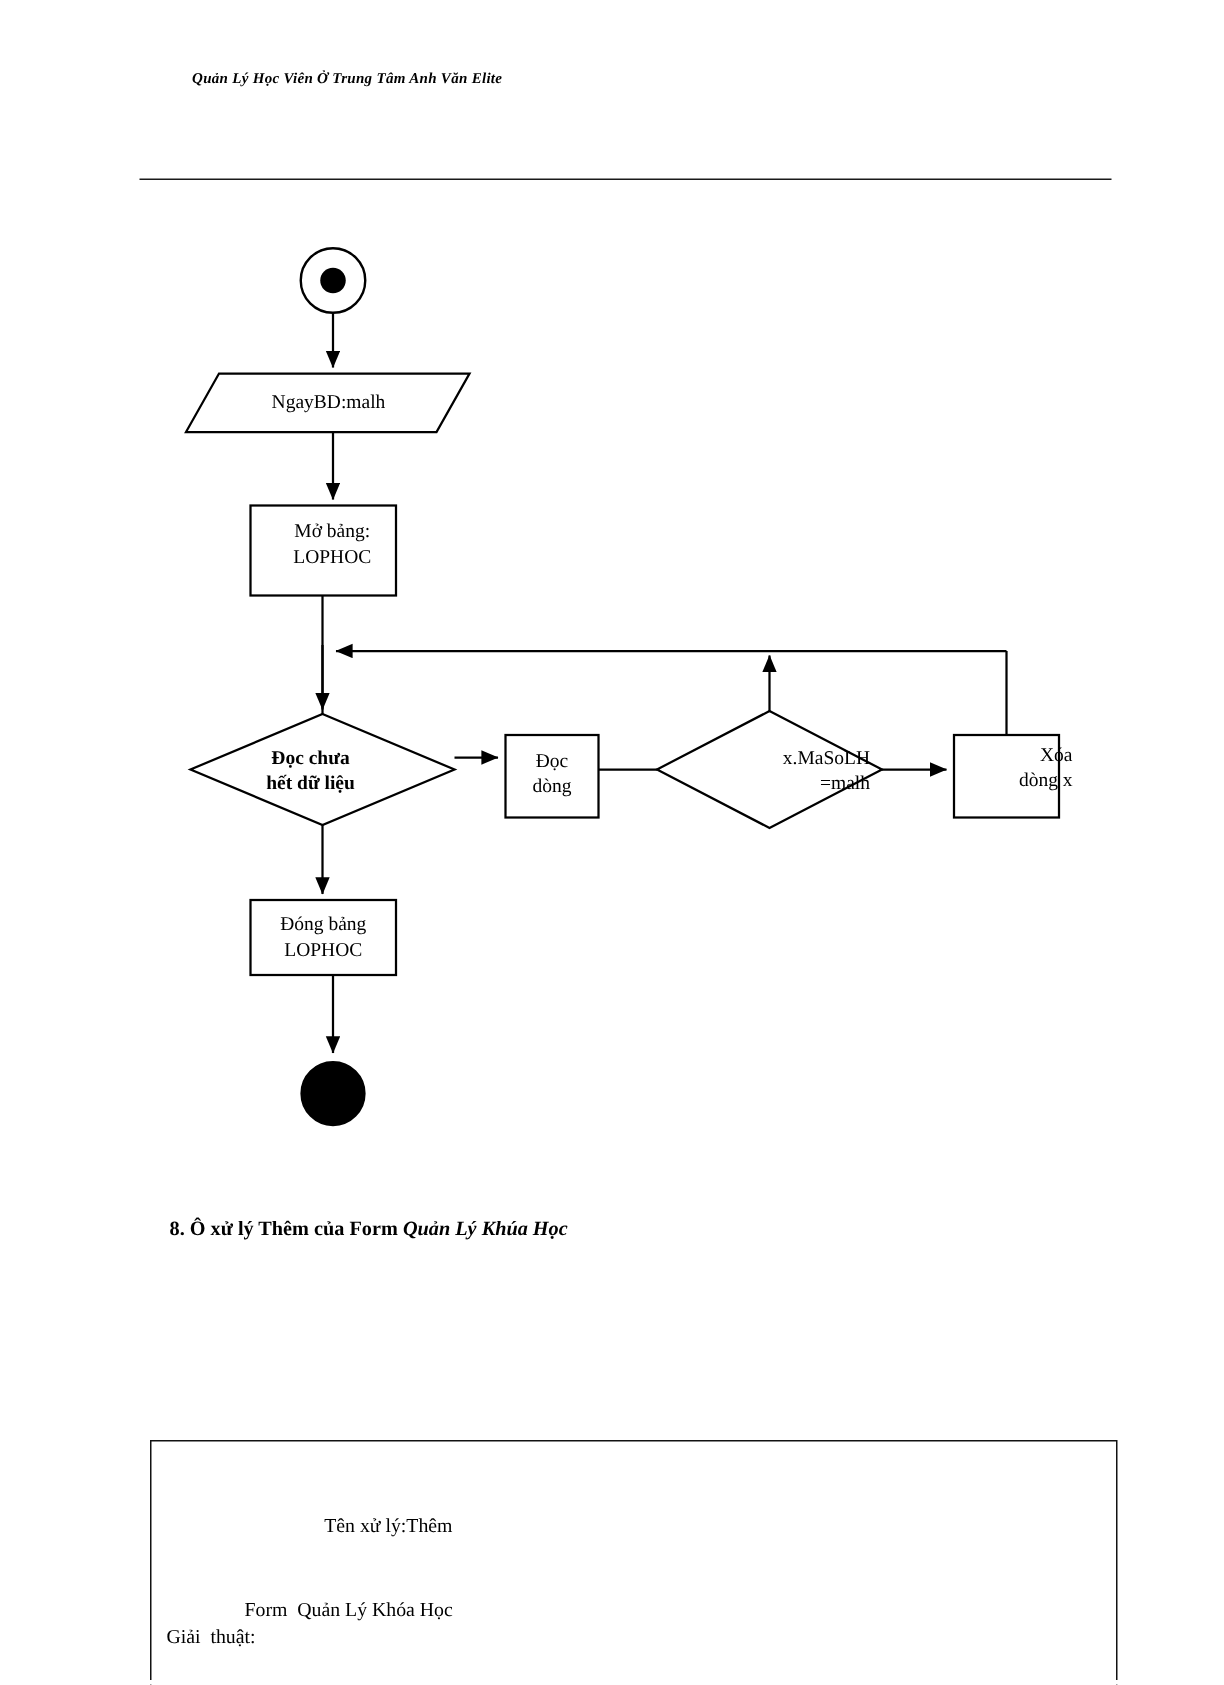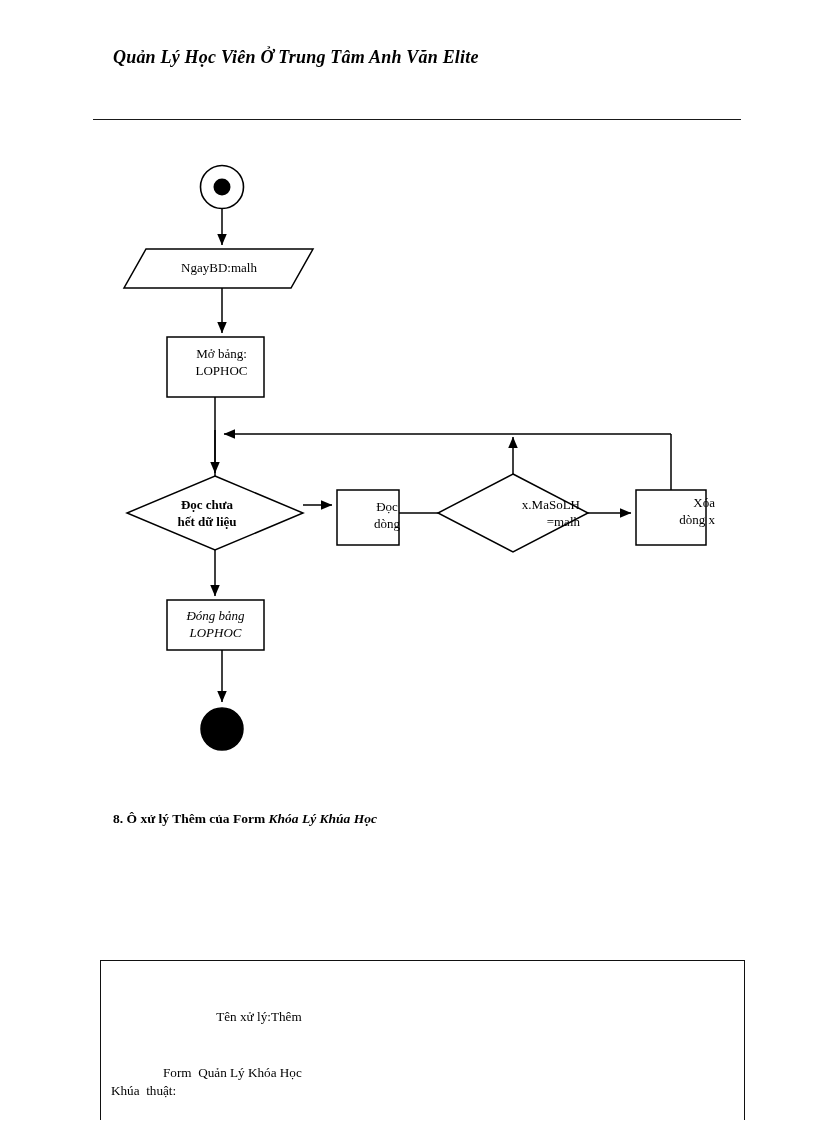--- a/index.html
+++ b/index.html
@@ -16,23 +16,23 @@
     color: #000000;
   }
   .page {
     position: absolute;
     inset: 0;
   }
 
   
   .doc-header {
     position: absolute;
-    left: 113px;
+    left: 128px;
     top: 47px;
-    font-size: 18px;
+    font-size: 10px;
     font-weight: bold;
     font-style: italic;
     letter-spacing: 0.2px;
     white-space: nowrap;
   }
   .header-rule {
     position: absolute;
     left: 93px;
     top: 119px;
     width: 648px;
@@ -181,42 +181,42 @@
     </svg>
 
     <div class="node-label" style="left:124px; top:259px; width:190px;">NgayBD:malh</div>
 
     <div class="node-label" style="left:167px; top:345px; width:109px;">Mở bảng:
 LOPHOC</div>
 
     <div class="node-label" style="left:132px; top:496px; width:150px;font-weight:bold;">Đọc chưa
 hết dữ liệu</div>
 
-    <div class="node-label" style="left:337px; top:498px; width:62px;padding-left:19px;">Đọc
+    <div class="node-label" style="left:337px; top:498px; width:62px;">Đọc
 dòng</div>
 
     <div class="node-label left-align" style="left:470px; top:496px; width:110px;">x.MaSoLH
 =malh</div>
 
     <div class="node-label left-align" style="left:645px; top:494px; width:70px;">Xóa
 dòng x</div>
 
-    <div class="node-label" style="left:167px; top:607px; width:97px;font-style:italic;">Đóng bảng
+    <div class="node-label" style="left:167px; top:607px; width:97px;">Đóng bảng
 LOPHOC</div>
   </div>
 
   <div class="section-heading">
-    <span>8. Ô xử lý Thêm của Form </span><span class="em">Khóa Lý Khúa Học</span>
+    <span>8. Ô xử lý Thêm của Form </span><span class="em">Quản Lý Khúa Học</span>
   </div>
 
   <div class="spec-box">
     <div class="spec-inner">
       <div class="first-line">Tên xử lý:Thêm</div>
       <div>Form  Quản Lý Khóa Học</div>
       <div>Input:  MaSoLH,NgayBD,NgayKT</div>
       
       
     </div>
-    <div class="spec-tail">Khúa  thuật:</div>
+    <div class="spec-tail">Giải  thuật:</div>
   </div>
 
   <div class="page-bottom-fade"></div>
 </div>
 
 </body></html>

